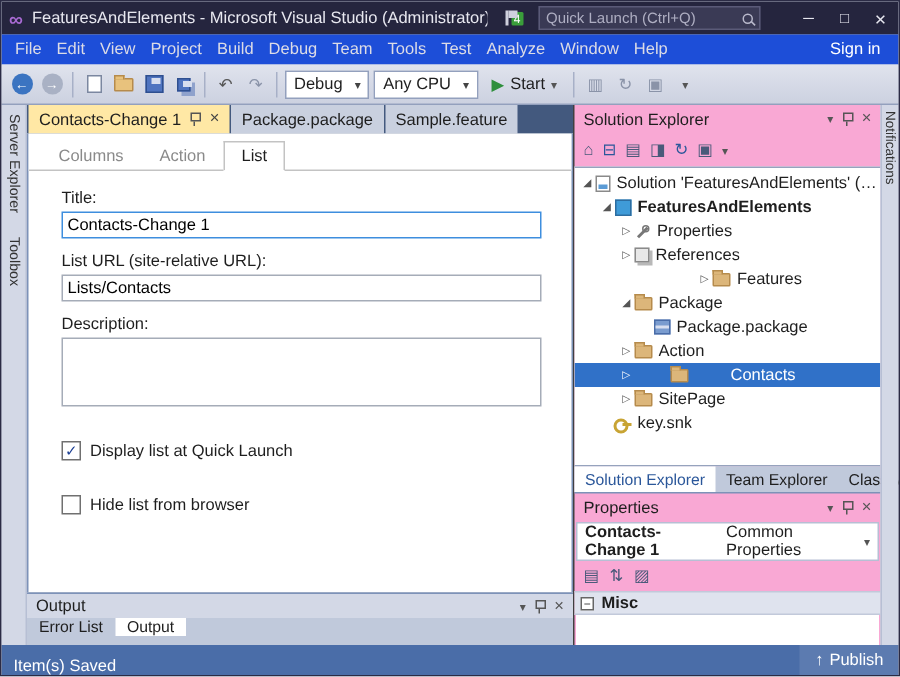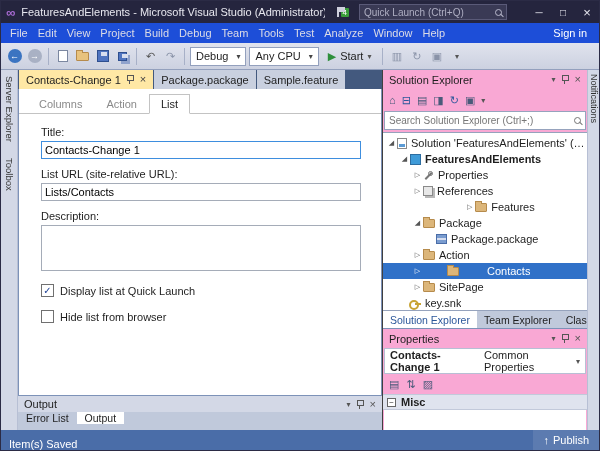--- a/index.html
+++ b/index.html
@@ -70,21 +70,21 @@
   .inner-tabs{display:flex;padding:5px 0 0 8px;border-bottom:1px solid #c3c3c3;background:#fff;flex:none}
   .itab{padding:3px 11px;border:1px solid transparent;margin-bottom:-1px;white-space:nowrap}
   .itab.disabled{color:#8a8a8a}
   .itab.active{color:#1e1e1e;border:1px solid #c3c3c3;border-bottom:1px solid #fff;background:#fff}
   .form{padding:12px 22px 0;display:flex;flex-direction:column}
   .fld-label{margin-bottom:3px;color:#1e1e1e}
   .txt{width:320px;height:18px;border:1px solid #a5acb8;font-size:11px;font-family:inherit;padding:0 3px;background:#fff;outline:none}
   .txt.focused{border-color:#3e8ede}
   .txtarea{width:320px;height:46px;border:1px solid #a5acb8;font-size:11px;font-family:inherit;padding:2px 3px;resize:none;outline:none}
   .gap8{height:9px;flex:none}
-  .chk-row{display:flex;align-items:center;gap:6px;margin-top:13px}
+  .chk-row{display:flex;align-items:center;gap:6px;margin-top:23px}
   .chk{width:13px;height:13px;border:1px solid #707070;background:#fff;display:flex;align-items:center;justify-content:center;font-size:10px;color:#1c3f94;flex:none}
   .chk.checked::after{content:"✓"}
   .output-header{flex:0 0 17px;background:#d3d8e6;border-top:1px solid #7d92b8;display:flex;align-items:center;padding:0 6px;gap:5px}
   .panel-icons{margin-left:auto;display:flex;align-items:center;gap:5px}
   .chev{font-size:8px;color:#555}
   .px{font-size:11px;color:#555;line-height:1}
   .bottom-tabs{flex:0 0 18px;background:#c0c9db;display:flex;align-items:flex-start}
   .btab{padding:0 8px;display:flex;align-items:center;font-size:10.5px;white-space:nowrap}
   .btab.active{background:#fff;color:#1e1e1e}
 
@@ -303,24 +303,20 @@
         </div>
         <div class="se-toolbar">
           <span class="mi">⌂</span>
           <span class="mi blue">⊟</span>
           <span class="mi">▤</span>
           <span class="mi">◨</span>
           <span class="mi blue">↻</span>
           <span class="mi">▣</span>
           <span class="chev">▾</span>
         </div>
-        <div class="se-search">
-          <input placeholder="Search Solution Explorer (Ctrl+;)" style="">
-          <span class="mag2"></span>
-        </div>
         <div class="tree">
             <div class="trow" style="padding-left: 3px;">
               <span class="exp">◢</span>
               <span class="tico ico-solution"></span>
               <span class="tlabel">Solution 'FeaturesAndElements' (1 project)</span>
             </div>
             <div class="trow" style="padding-left: 16px;">
               <span class="exp">◢</span>
               <span class="tico ico-project"></span>
               <span class="tlabel bold">FeaturesAndElements</span>

